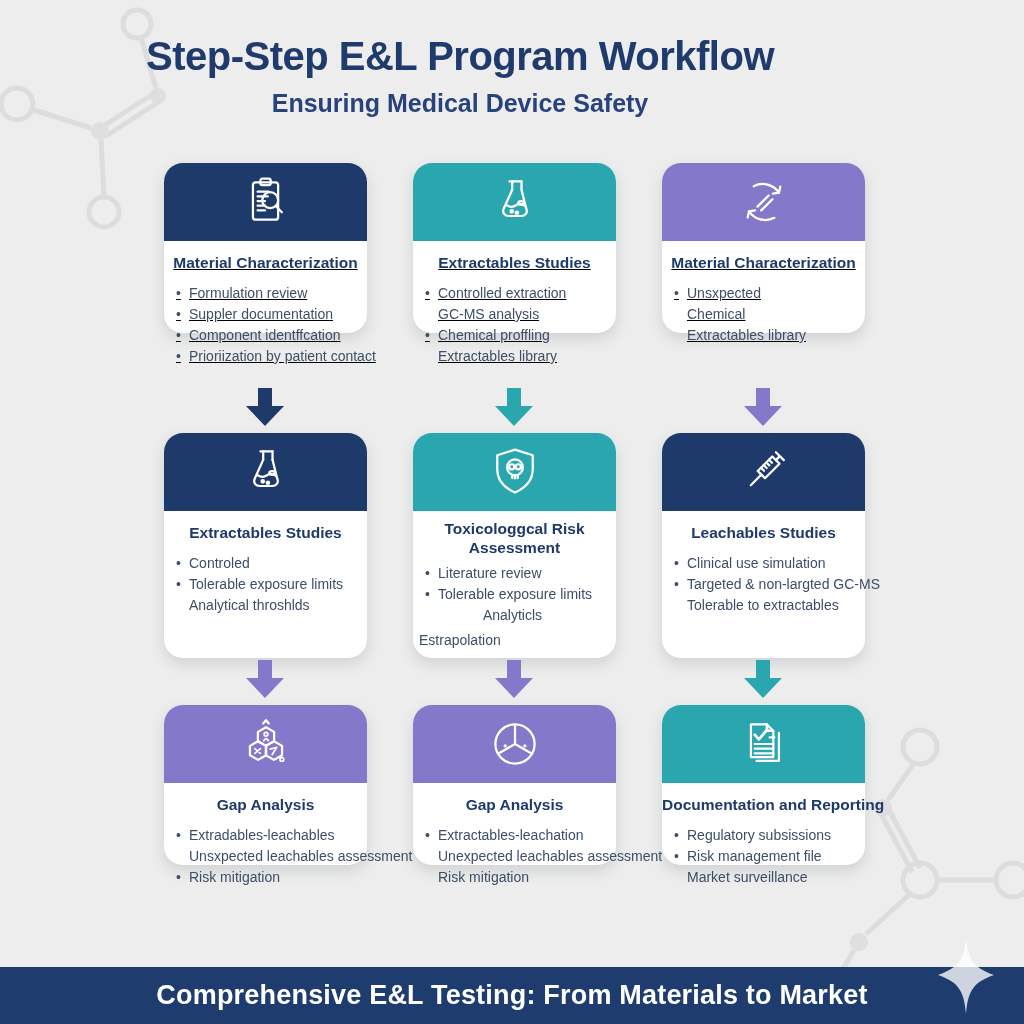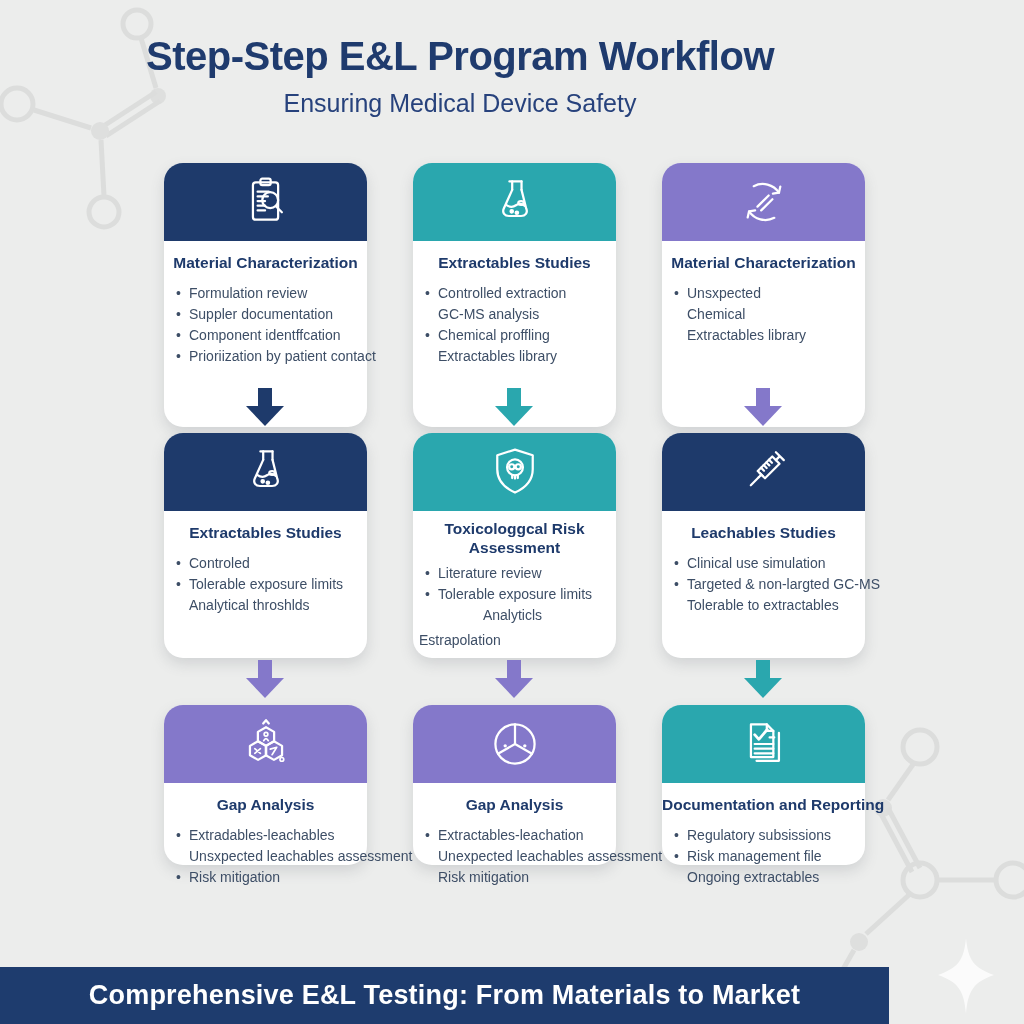--- a/index.html
+++ b/index.html
@@ -9,38 +9,38 @@
     font-family:"Liberation Sans", sans-serif;
   }
   
   .decor{position:absolute;pointer-events:none;}
   .decor path,.decor line,.decor circle.o{stroke:#dcdddc;stroke-width:5;fill:none;}
   .decor circle.f{fill:#dedfde;stroke:none;}
 
   
   .page-header{position:absolute;top:34px;left:0;width:920px;text-align:center;}
   .page-title{font-size:40px;font-weight:bold;color:#1f3b6e;letter-spacing:-0.5px;margin:0;}
-  .page-subtitle{font-size:25px;font-weight:normal;color:#27427c;margin:10px 0 0 0;}
+  .page-subtitle{font-size:25px;font-weight:bold;color:#27427c;margin:10px 0 0 0;}
 
   
   .navy{--c:#1e3a6b;}
   .teal{--c:#2aa7ae;}
   .purple{--c:#8478ca;}
 
   
   .row{position:absolute;left:164px;display:grid;grid-template-columns:203px 203px 203px;column-gap:46px;}
   .row1{top:163px;}
   .row2{top:433px;}
   .row3{top:705px;}
 
   .card{
     background:#ffffff;border-radius:19px;position:relative;
     box-shadow:0 6px 14px rgba(90,95,105,0.18);
   }
-  .row1 .card{height:264px;}
+  .row1 .card{height:170px;text-decoration:underline;}
   .row2 .card{height:225px;}
   .row3 .card{height:160px;}
   .card-header{
     height:78px;border-radius:19px 19px 0 0;background:var(--c);
     display:flex;align-items:center;justify-content:center;
   }
   .card-header svg{display:block;}
   .icon{stroke:#ffffff;stroke-width:2.4;fill:none;stroke-linecap:round;stroke-linejoin:round;}
   .card-title{
     text-align:center;font-weight:bold;color:#1e3a6b;font-size:15.5px;
@@ -53,21 +53,21 @@
   .line.center{justify-content:center;padding-right:12px;}
   .line.outdent{margin-left:-6px;margin-top:4px;}
 
   
   .arrow{position:absolute;width:38px;}
   .arrow .stem{width:14px;height:18px;margin:0 auto;background:var(--c);}
   .arrow .head{width:0;height:0;border-left:19px solid transparent;border-right:19px solid transparent;border-top:20px solid var(--c);}
 
   
   .banner{
-    position:absolute;left:0;top:967px;width:889px;height:57px;
+    position:absolute;left:0;top:967px;width:1024px;height:57px;
     background:#1e3c6e;display:flex;align-items:center;justify-content:center;
   }
   .banner-text{color:#ffffff;font-weight:bold;font-size:27px;letter-spacing:0.2px;}
 
   .sparkle{position:absolute;left:938px;top:938px;}
 </style>
 </head>
 <body>
 
 <svg class="decor" style="left:0;top:0;" width="430" height="730" viewBox="0 0 430 730">
@@ -388,21 +388,21 @@
       <div class="line">
           <span class="marker">•</span>
           <span>Regulatory subsissions</span>
         </div>
       <div class="line">
           <span class="marker">•</span>
           <span>Risk management file</span>
         </div>
       <div class="line">
           <span class="marker"></span>
-          <span>Ongoing extractables</span>
+          <span>Market surveillance</span>
         </div>
     </div>
   </div>
 </div>
 
 <div class="banner">
   <span class="banner-text">Comprehensive E&amp;L Testing: From Materials to Market</span>
 </div>
 
 <svg class="sparkle" width="56" height="76" viewBox="0 0 56 76">

